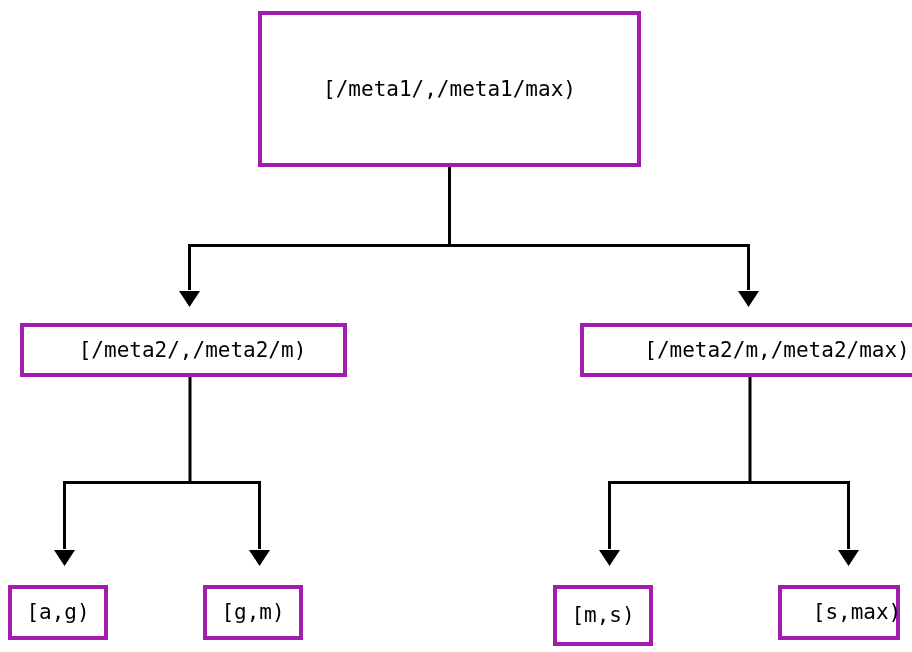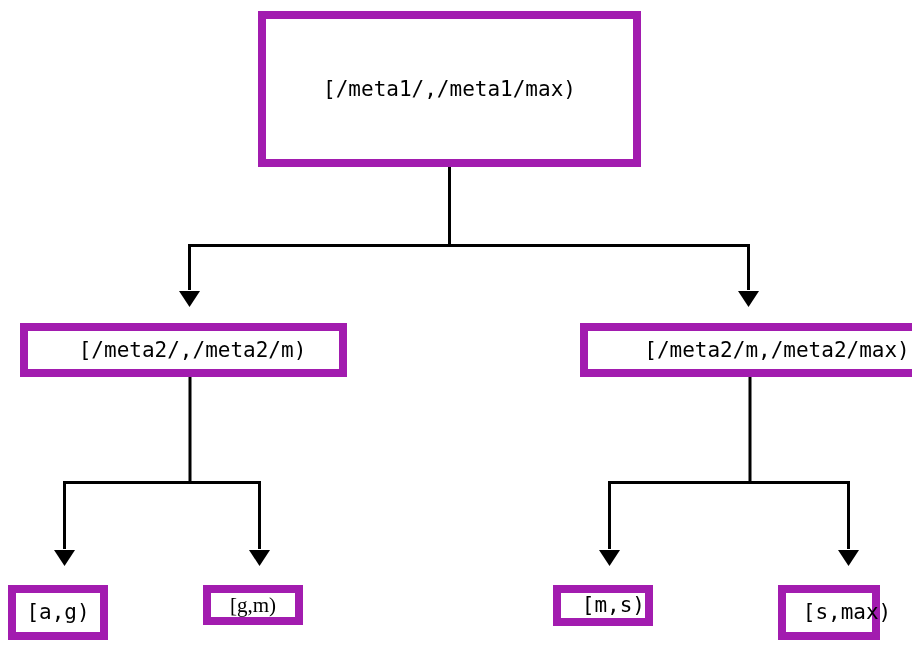--- a/index.html
+++ b/index.html
@@ -21,21 +21,21 @@
     left: 0;
     top: 0;
     width: 912px;
     height: 652px;
     pointer-events: none;
   }
   .node {
     position: absolute;
     box-sizing: border-box;
     background: #ffffff;
-    border: 8px solid #a21caf;
+    border: 4px solid #a21caf;
     display: flex;
     align-items: center;
     justify-content: center;
     color: #000000;
     white-space: pre;
     letter-spacing: 0px;
   }
   .node-label {
     display: block;
     line-height: 1;
@@ -88,25 +88,25 @@
   </div>
 
   <div class="node mid-node" style="left:580px; top:323px; width:376px; height:54px;">
     <span class="node-label">[/meta2/m,/meta2/max)</span>
   </div>
 
   <div class="node leaf-node" style="left:8px; top:585px; width:100px; height:55px;">
     <span class="node-label">[a,g)</span>
   </div>
 
-  <div class="node leaf-node" style="left:203px; top:585px; width:100px; height:40px;font-family:Liberation Serif, serif;">
+  <div class="node leaf-node" style="left:203px; top:585px; width:100px; height:55px;">
     <span class="node-label">[g,m)</span>
   </div>
 
-  <div class="node leaf-node" style="left:553px; top:585px; width:100px; height:41px;justify-content:flex-end;">
+  <div class="node leaf-node" style="left:553px; top:585px; width:100px; height:61px;">
     <span class="node-label">[m,s)</span>
   </div>
 
-  <div class="node leaf-node" style="left:778px; top:585px; width:102px; height:55px;padding-left:36px;">
+  <div class="node leaf-node" style="left:778px; top:585px; width:122px; height:55px;padding-left:36px;">
     <span class="node-label">[s,max)</span>
   </div>
 
 </div>
 
 </body></html>

